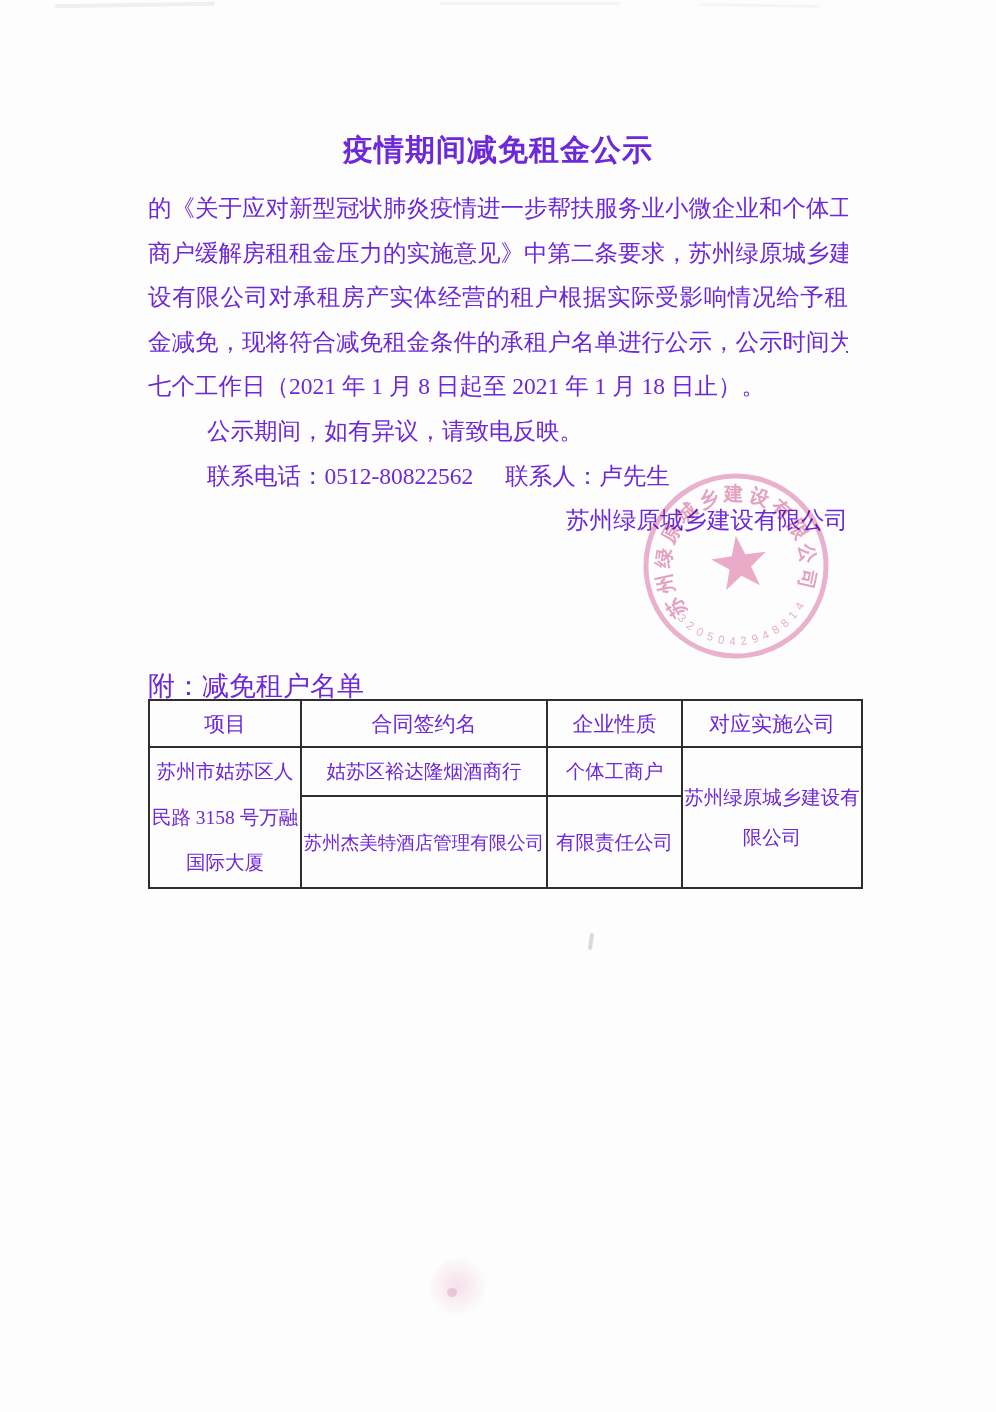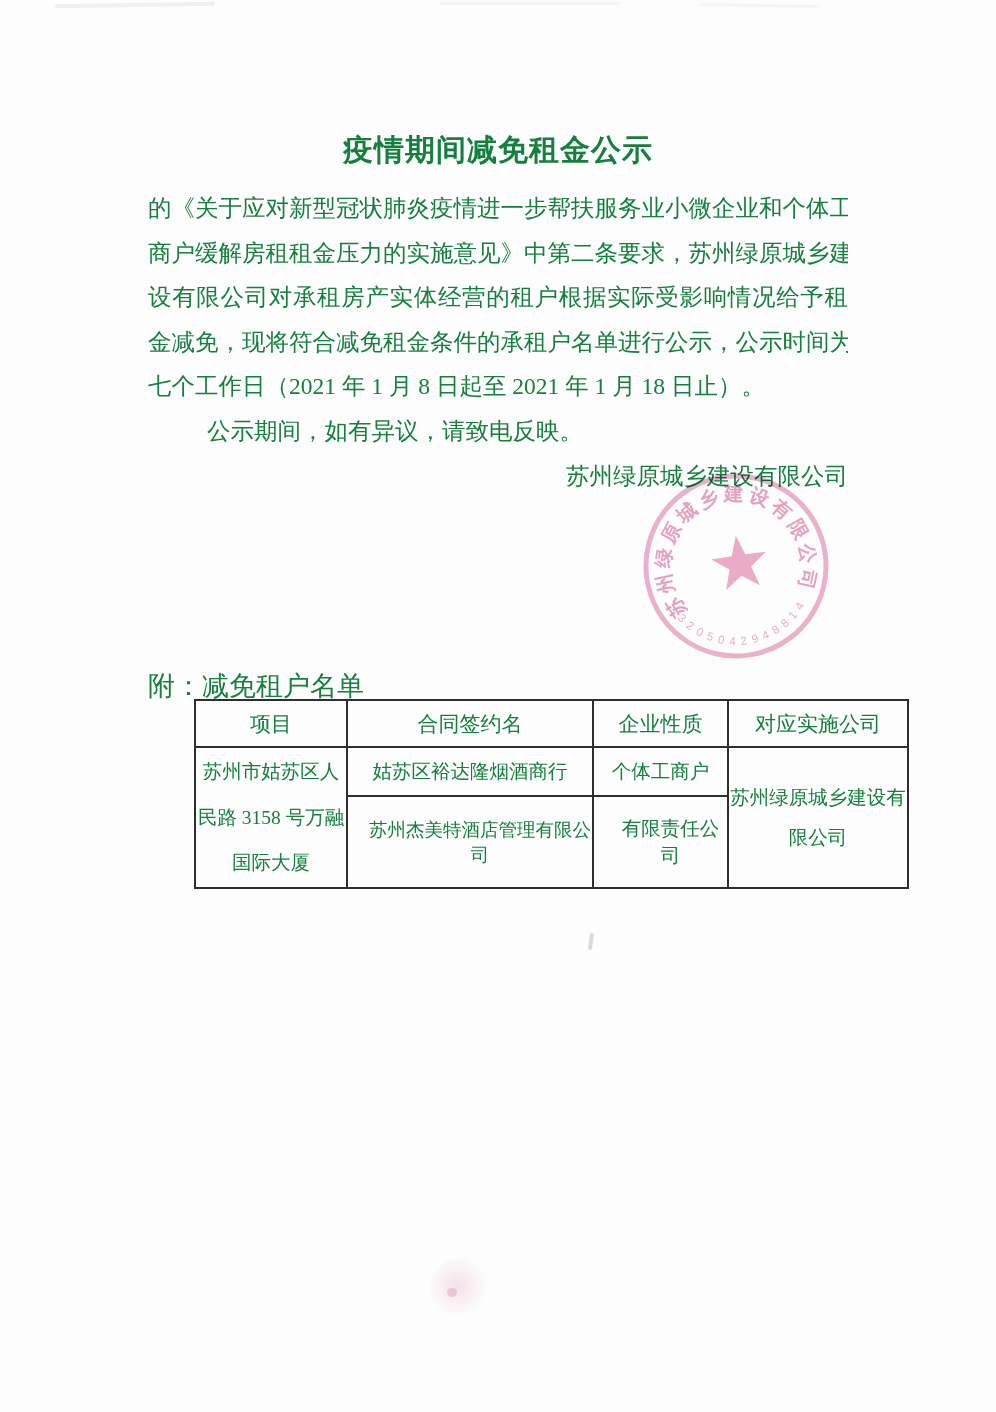--- a/index.html
+++ b/index.html
@@ -1,48 +1,48 @@
 <!DOCTYPE html>
 <html><head>
 <meta charset="utf-8">
 <style>
   html,body { margin:0; padding:0; background:#e8e8e8; }
   .page {
     position:relative; width:996px; height:1412px; margin:0 auto;
     background:#fdfdfd; overflow:hidden;
-    font-family:"Liberation Serif","DejaVu Serif",serif; color:#15803d;
+    font-family:"Liberation Serif","DejaVu Serif",serif; color:#6d28d9;
   }
   
   .doc-title {
     position:absolute; top:130px; left:0; width:100%;
     text-align:center; font-size:30px; font-weight:bold; letter-spacing:1px;
   }
   
   .body-block {
     position:absolute; left:148px; top:186px; width:700px;
     font-size:23.5px; line-height:44.6px; text-align:justify;
   }
   .bline { height:44.6px; overflow:hidden; white-space:nowrap; }
   .jl { text-align-last:justify; }
   .indent { text-indent:59px; }
   .gap { margin-left:32px; }
   .sig { text-align:right; }
   .sig-date { padding-right:6px; }
   
   .attach-label { position:absolute; left:148px; top:668px; font-size:27px; }
   
-  .roster { position:absolute; left:148px; top:699px; border-collapse:collapse; table-layout:fixed;margin-left:46px; }
+  .roster { position:absolute; left:148px; top:699px; border-collapse:collapse; table-layout:fixed; }
   .roster th, .roster td {
     border:2px solid #2e2e2e; text-align:center; vertical-align:middle;
     font-weight:normal; padding:0; overflow:hidden;
   }
   .roster th { font-size:21px; height:45px; }
   .roster td { font-size:19.5px; }
   .row1 td { height:47px; }
-  .row2 td { height:90px;padding-left:20px; }
+  .row2 td { height:90px; }
   .cell-project { line-height:45.5px; }
   .cell-impl { line-height:40px; padding:0 2px; }
   .cell-contract2 { font-size:18.5px !important; }
   
   .stamp {
     position:absolute; left:628px; top:458px; width:216px; height:216px;
     transform:rotate(-8deg); mix-blend-mode:multiply; opacity:.9; pointer-events:none;
   }
   
   .smudge-top1 { position:absolute; left:55px; top:3px; width:160px; height:4px;
@@ -74,20 +74,23 @@
 
   <div class="doc-title">疫情期间减免租金公示</div>
 
   <div class="body-block">
     <div class="bline jl">的《关于应对新型冠状肺炎疫情进一步帮扶服务业小微企业和个体工</div>
     <div class="bline jl">商户缓解房租租金压力的实施意见》中第二条要求，苏州绿原城乡建</div>
     <div class="bline jl">设有限公司对承租房产实体经营的租户根据实际受影响情况给予租</div>
     <div class="bline jl">金减免，现将符合减免租金条件的承租户名单进行公示，公示时间为</div>
     <div class="bline">七个工作日（2021 年 1 月 8 日起至 2021 年 1 月 18 日止）。</div>
     <div class="bline indent">公示期间，如有异议，请致电反映。</div>
+    <div class="bline indent">
+      <span>联系电话：</span><span>0512-80822562</span><span class="gap">联系人：</span><span>卢先生</span>
+    </div>
     <div class="bline sig">苏州绿原城乡建设有限公司</div>
   </div>
 
   <div class="stamp">
     <svg width="216" height="216" viewBox="-108 -108 216 216" xmlns="http://www.w3.org/2000/svg">
       <circle r="90" fill="none" stroke="rgba(211,86,146,0.5)" stroke-width="5"></circle>
       <path id="sealArc" d="M -54.1 37.9 A 66 66 0 1 1 54.1 37.9" fill="none"></path>
       <text font-size="19.5" letter-spacing="4" fill="rgba(205,75,138,0.58)" font-family="Liberation Serif, DejaVu Serif, serif" font-weight="bold">
         <textPath href="#sealArc" startOffset="0">苏州绿原城乡建设有限公司</textPath>
       </text>

